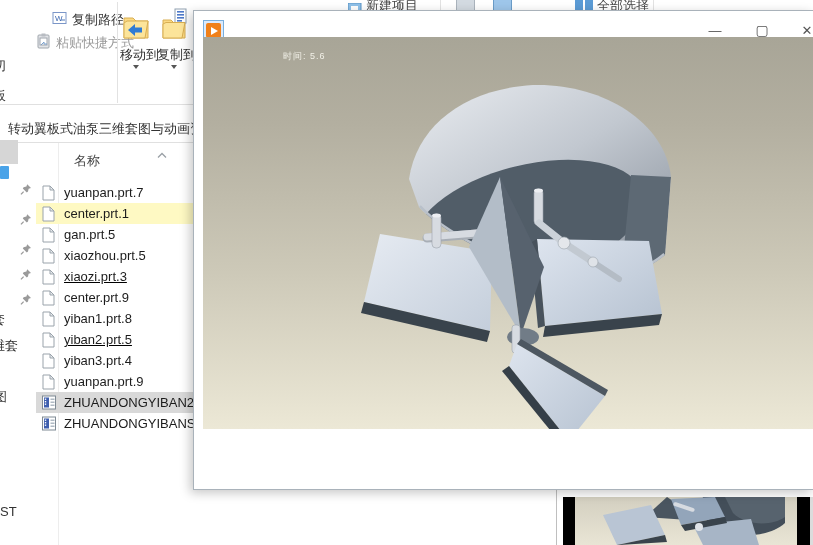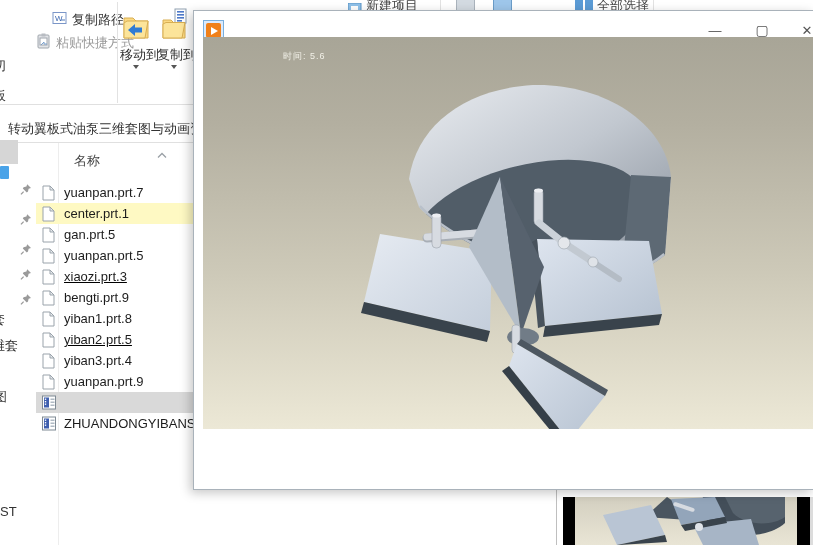--- a/index.html
+++ b/index.html
@@ -176,35 +176,35 @@
             <path d="M1 1 h7 l4 4 v10 h-11 z" fill="#fff" stroke="#9aa3ab"></path>
             <path d="M8 1 l4 4 h-4 z" fill="#e8ebee" stroke="#9aa3ab"></path>
           </svg></span>
       <span class="fname">gan.prt.5</span>
     </div>
     <div class="frow" style="top:63px;">
       <span class="icn"><svg width="13" height="16">
             <path d="M1 1 h7 l4 4 v10 h-11 z" fill="#fff" stroke="#9aa3ab"></path>
             <path d="M8 1 l4 4 h-4 z" fill="#e8ebee" stroke="#9aa3ab"></path>
           </svg></span>
-      <span class="fname">yuanpan.prt.5</span>
+      <span class="fname">xiaozhou.prt.5</span>
     </div>
     <div class="frow" style="top:84px;text-decoration:underline;">
       <span class="icn"><svg width="13" height="16">
             <path d="M1 1 h7 l4 4 v10 h-11 z" fill="#fff" stroke="#9aa3ab"></path>
             <path d="M8 1 l4 4 h-4 z" fill="#e8ebee" stroke="#9aa3ab"></path>
           </svg></span>
       <span class="fname">xiaozi.prt.3</span>
     </div>
     <div class="frow" style="top:105px;">
       <span class="icn"><svg width="13" height="16">
             <path d="M1 1 h7 l4 4 v10 h-11 z" fill="#fff" stroke="#9aa3ab"></path>
             <path d="M8 1 l4 4 h-4 z" fill="#e8ebee" stroke="#9aa3ab"></path>
           </svg></span>
-      <span class="fname">bengti.prt.9</span>
+      <span class="fname">center.prt.9</span>
     </div>
     <div class="frow" style="top:126px;">
       <span class="icn"><svg width="13" height="16">
             <path d="M1 1 h7 l4 4 v10 h-11 z" fill="#fff" stroke="#9aa3ab"></path>
             <path d="M8 1 l4 4 h-4 z" fill="#e8ebee" stroke="#9aa3ab"></path>
           </svg></span>
       <span class="fname">yiban1.prt.8</span>
     </div>
     <div class="frow" style="top:147px;text-decoration:underline;">
       <span class="icn"><svg width="13" height="16">
@@ -231,20 +231,21 @@
       <span class="icn"><svg width="14" height="15">
             <rect x="0.5" y="1" width="13" height="13" fill="#fff" stroke="#7f8a94"></rect>
             <rect x="2" y="2.5" width="5" height="10" fill="#3f5fae"></rect>
             <rect x="2.8" y="3.5" width="1.4" height="1.4" fill="#fff"></rect>
             <rect x="2.8" y="6" width="1.4" height="1.4" fill="#fff"></rect>
             <rect x="2.8" y="8.5" width="1.4" height="1.4" fill="#fff"></rect>
             <rect x="8.5" y="3.5" width="4" height="1.5" fill="#b0bac4"></rect>
             <rect x="8.5" y="6.5" width="4" height="1.5" fill="#b0bac4"></rect>
             <rect x="8.5" y="9.5" width="4" height="1.5" fill="#b0bac4"></rect>
           </svg></span>
+      <span class="fname">ZHUANDONGYIBAN2</span>
     </div>
     <div class="frow" style="top:231px;">
       <span class="icn"><svg width="14" height="15">
             <rect x="0.5" y="1" width="13" height="13" fill="#fff" stroke="#7f8a94"></rect>
             <rect x="2" y="2.5" width="5" height="10" fill="#3f5fae"></rect>
             <rect x="2.8" y="3.5" width="1.4" height="1.4" fill="#fff"></rect>
             <rect x="2.8" y="6" width="1.4" height="1.4" fill="#fff"></rect>
             <rect x="2.8" y="8.5" width="1.4" height="1.4" fill="#fff"></rect>
             <rect x="8.5" y="3.5" width="4" height="1.5" fill="#b0bac4"></rect>
             <rect x="8.5" y="6.5" width="4" height="1.5" fill="#b0bac4"></rect>

